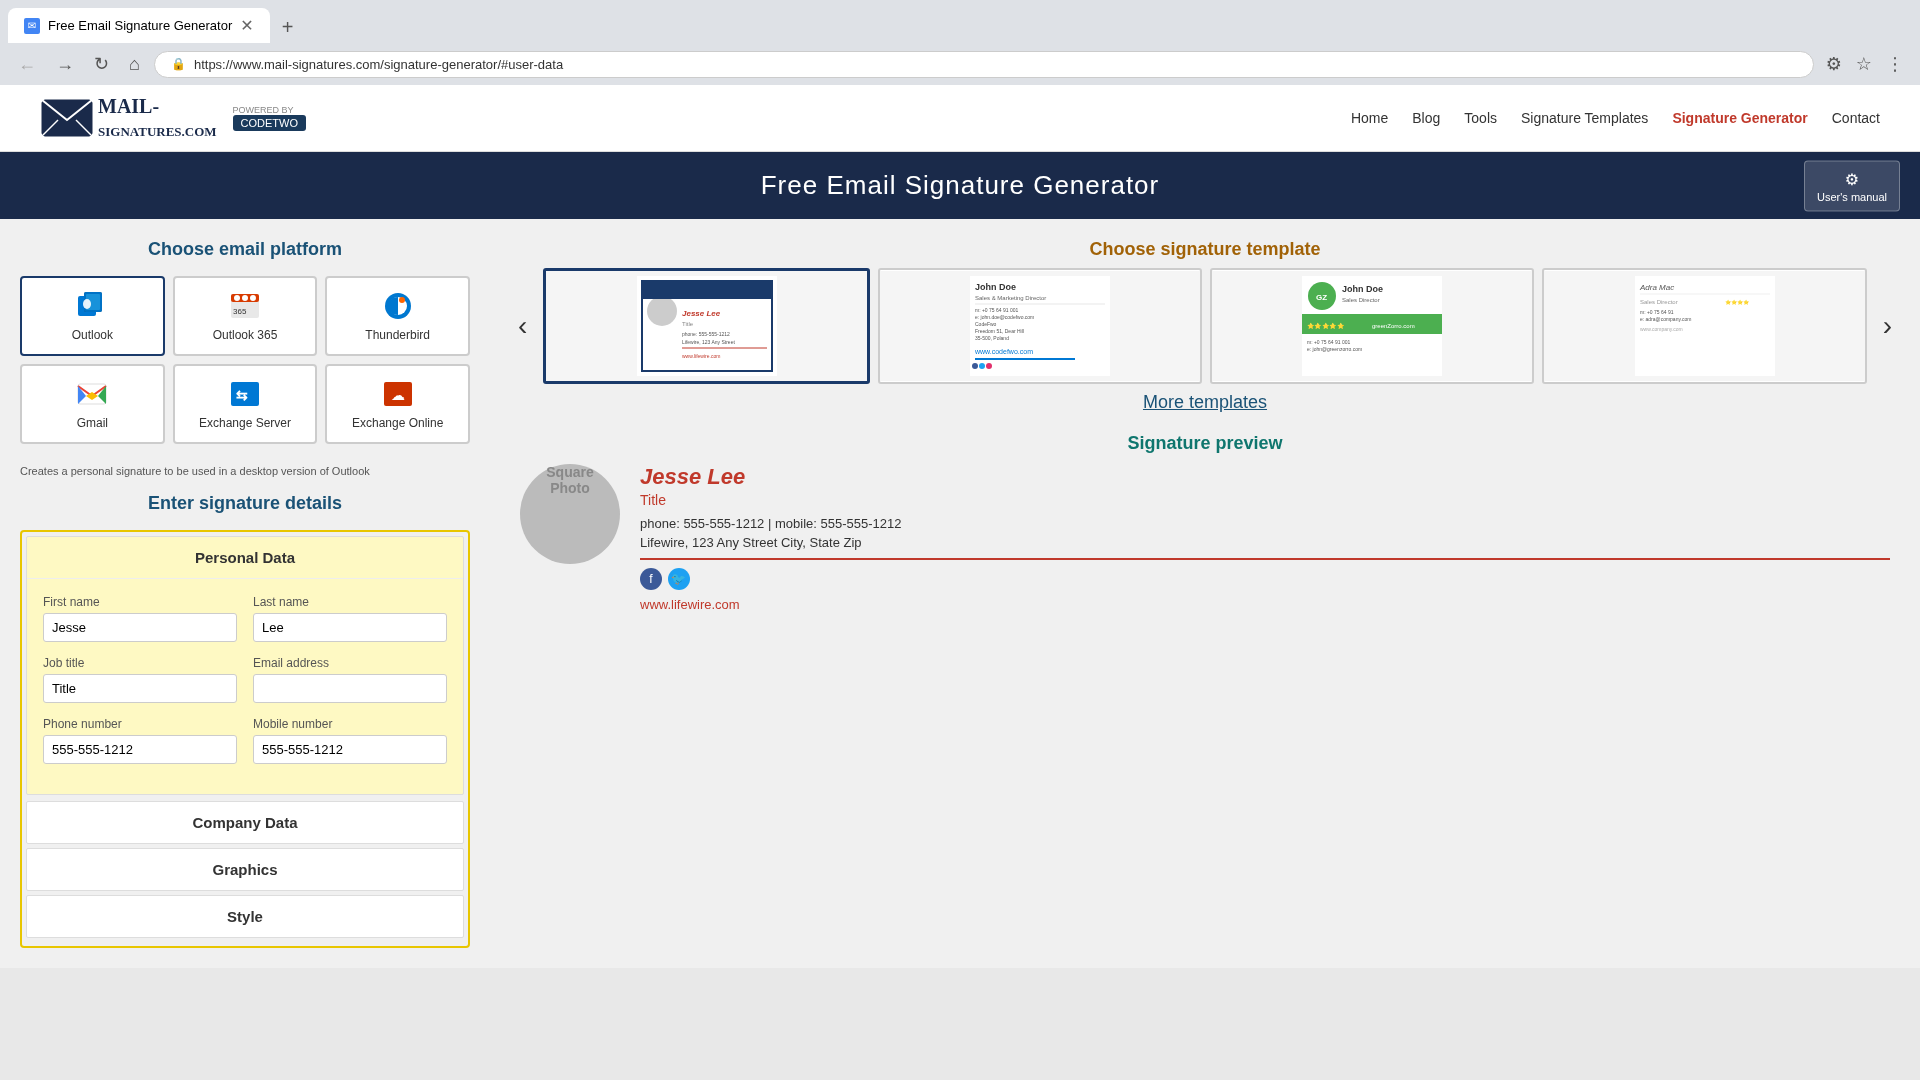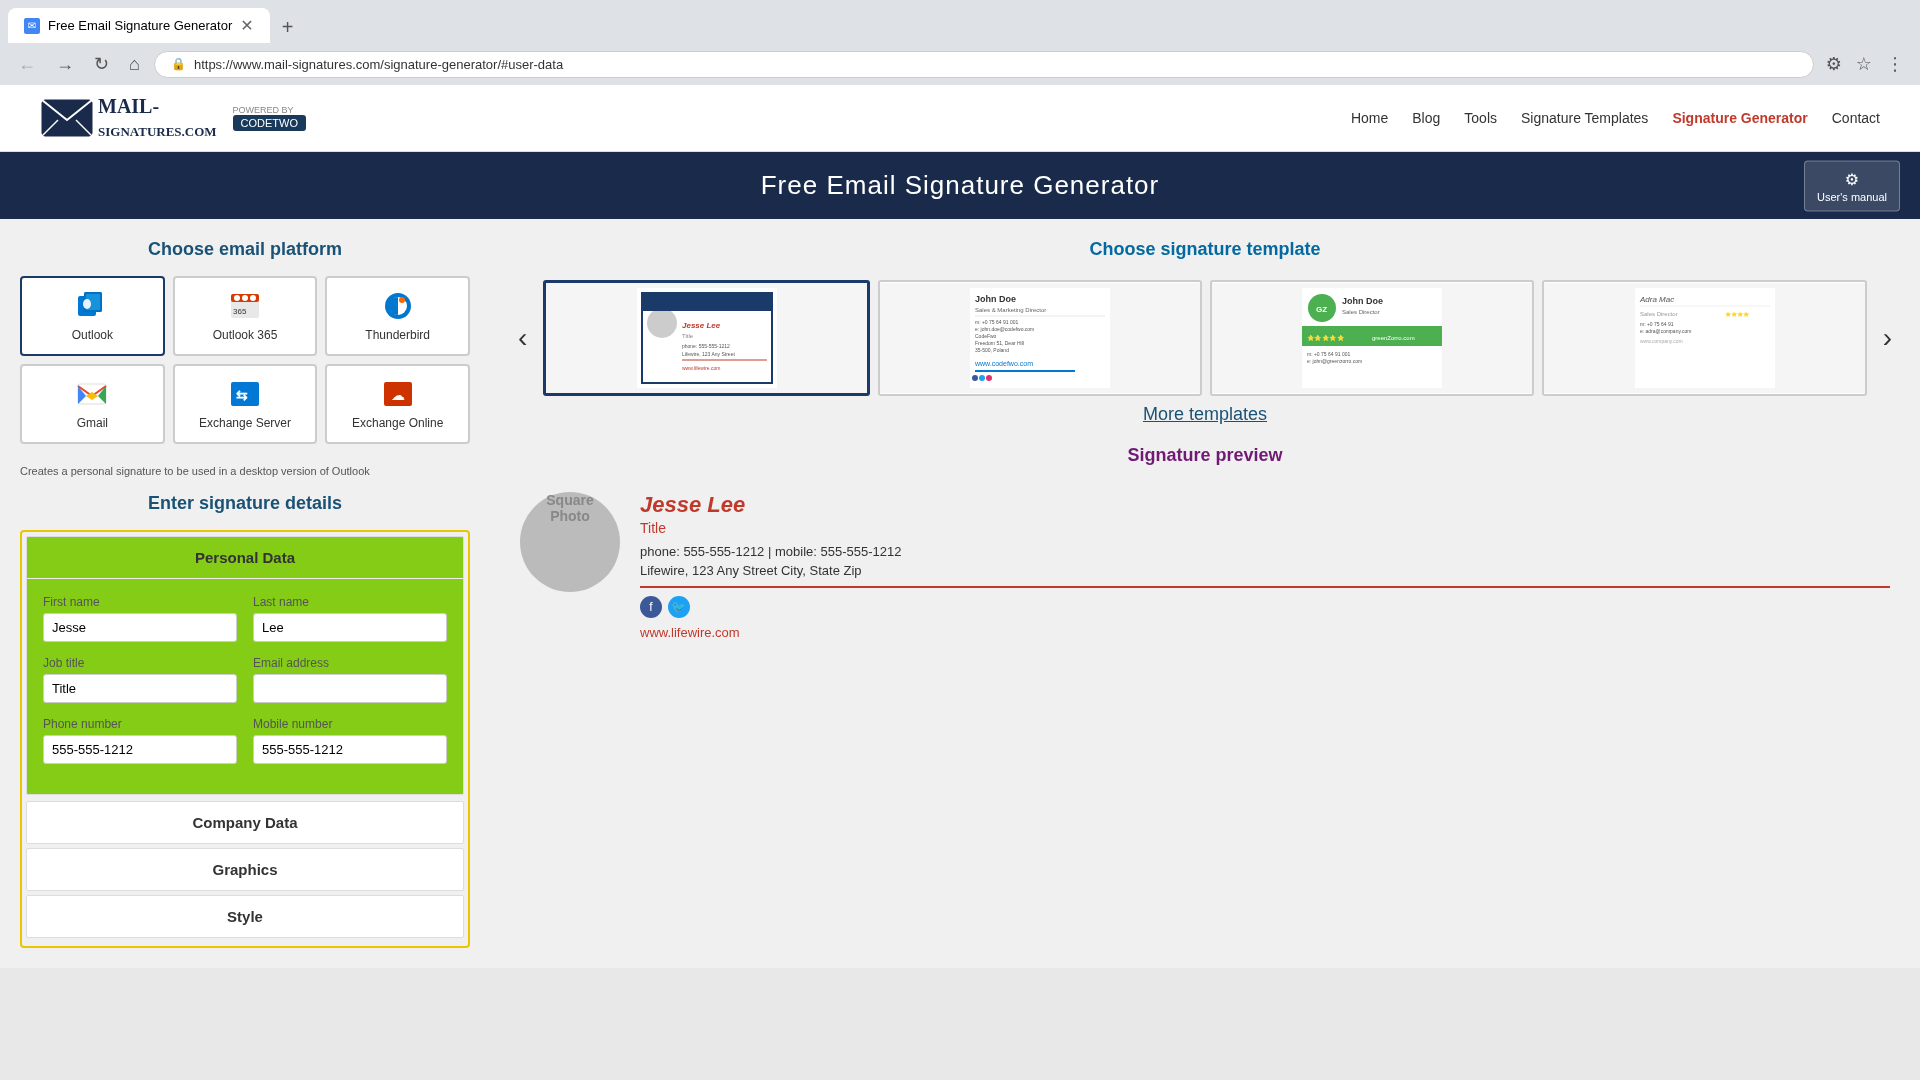--- a/index.html
+++ b/index.html
@@ -47,46 +47,46 @@
 
     
     .platform-grid { display: grid; grid-template-columns: repeat(3, 1fr); gap: 8px; margin-bottom: 12px; }
     .platform-btn { background: white; border: 2px solid #ccc; border-radius: 4px; padding: 12px 24px; cursor: pointer; text-align: center; font-size: 12px; color: #333; display: flex; flex-direction: column; align-items: center; gap: 6px; transition: border-color 0.2s; }
     .platform-btn.active { border: 2px solid #1a3a6a; background: white; }
     .platform-icon { width: 32px; height: 32px; display: flex; align-items: center; justify-content: center; font-size: 22px; }
     .platform-note { font-size: 11px; color: #555; text-align: left; margin-top: 21px; }
 
     
     .form-outer { border: 2px solid #e8c600; border-radius: 4px; padding: 4px; margin-top: 12px; }
-    .form-section { background: #84cc16; border: 1px solid #ddd; border-radius: 2px; margin-bottom: 6px; }
+    .form-section { background: #fef9c3; border: 1px solid #ddd; border-radius: 2px; margin-bottom: 6px; }
     .form-section-header { padding: 12px 16px; font-size: 15px; font-weight: bold; color: #333; text-align: center; border-bottom: 1px solid #eee; cursor: pointer; }
     .form-section-body { padding: 16px; }
     .form-row { display: flex; gap: 16px; margin-bottom: 14px; }
     .form-field { flex: 1; }
     .form-field label { display: block; font-size: 12px; color: #555; margin-bottom: 4px; }
     .form-field input { width: 100%; border: 1px solid #ccc; border-radius: 3px; padding: 6px 8px; font-size: 13px; }
 
     
     .right-panel { flex: 1; padding: 20px; background: #f0f0f0; }
 
     
     .template-section { margin-bottom: 20px; }
-    .template-title { color: #0369a1; font-size: 18px; font-weight: bold; text-align: center; margin-bottom: 20px; }
+    .template-title { color: #a16207; font-size: 18px; font-weight: bold; text-align: center; margin-bottom: 8px; }
     .template-carousel { display: flex; align-items: center; gap: 8px; }
     .carousel-arrow { background: none; border: none; font-size: 28px; color: #333; cursor: pointer; padding: 4px 8px; }
     .template-items { display: flex; gap: 8px; flex: 1; }
     .template-item { flex: 1; border: 2px solid #ccc; border-radius: 3px; overflow: hidden; cursor: pointer; background: white; min-height: 110px; display: flex; align-items: center; justify-content: center; }
     .template-item.active { border: 3px solid #1a3a6a; }
     .template-thumb { width: 100%; height: 110px; background: #f5f5f5; display: flex; align-items: center; justify-content: center; font-size: 10px; color: #999; padding: 4px; }
     .more-templates { text-align: center; margin-top: 8px; }
     .more-templates a { color: #1a5276; font-size: 18px; cursor: pointer; }
 
     
     .preview-section { }
-    .preview-title { color: #701a75; font-size: 18px; font-weight: bold; text-align: center; margin-bottom: 16px; }
+    .preview-title { color: #0f766e; font-size: 18px; font-weight: bold; text-align: center; }
     .preview-box { display: flex; gap: 20px; align-items: flex-start; padding: 10px; }
     .preview-photo { width: 100px; height: 100px; background: #bbb; border-radius: 50%; display: flex; align-items: center; flex-direction: column; color: #888; font-size: 14px; font-weight: bold; flex-shrink: 0; }
     .preview-content { flex: 1; }
     .preview-name { color: #c0392b; font-size: 22px; font-weight: bold; font-style: italic; margin-bottom: 2px; }
     .preview-job { color: #c0392b; font-size: 14px; margin-bottom: 8px; }
     .preview-contact { font-size: 13px; color: #333; margin-bottom: 4px; }
     .preview-address { font-size: 13px; color: #333; margin-bottom: 8px; padding-bottom: 8px; border-bottom: 2px solid #c0392b; }
     .preview-social { display: flex; gap: 6px; margin-bottom: 6px; }
     .social-icon { width: 22px; height: 22px; border-radius: 50%; display: flex; align-items: center; justify-content: center; color: white; font-size: 12px; }
     .social-fb { background: #3b5998; }

